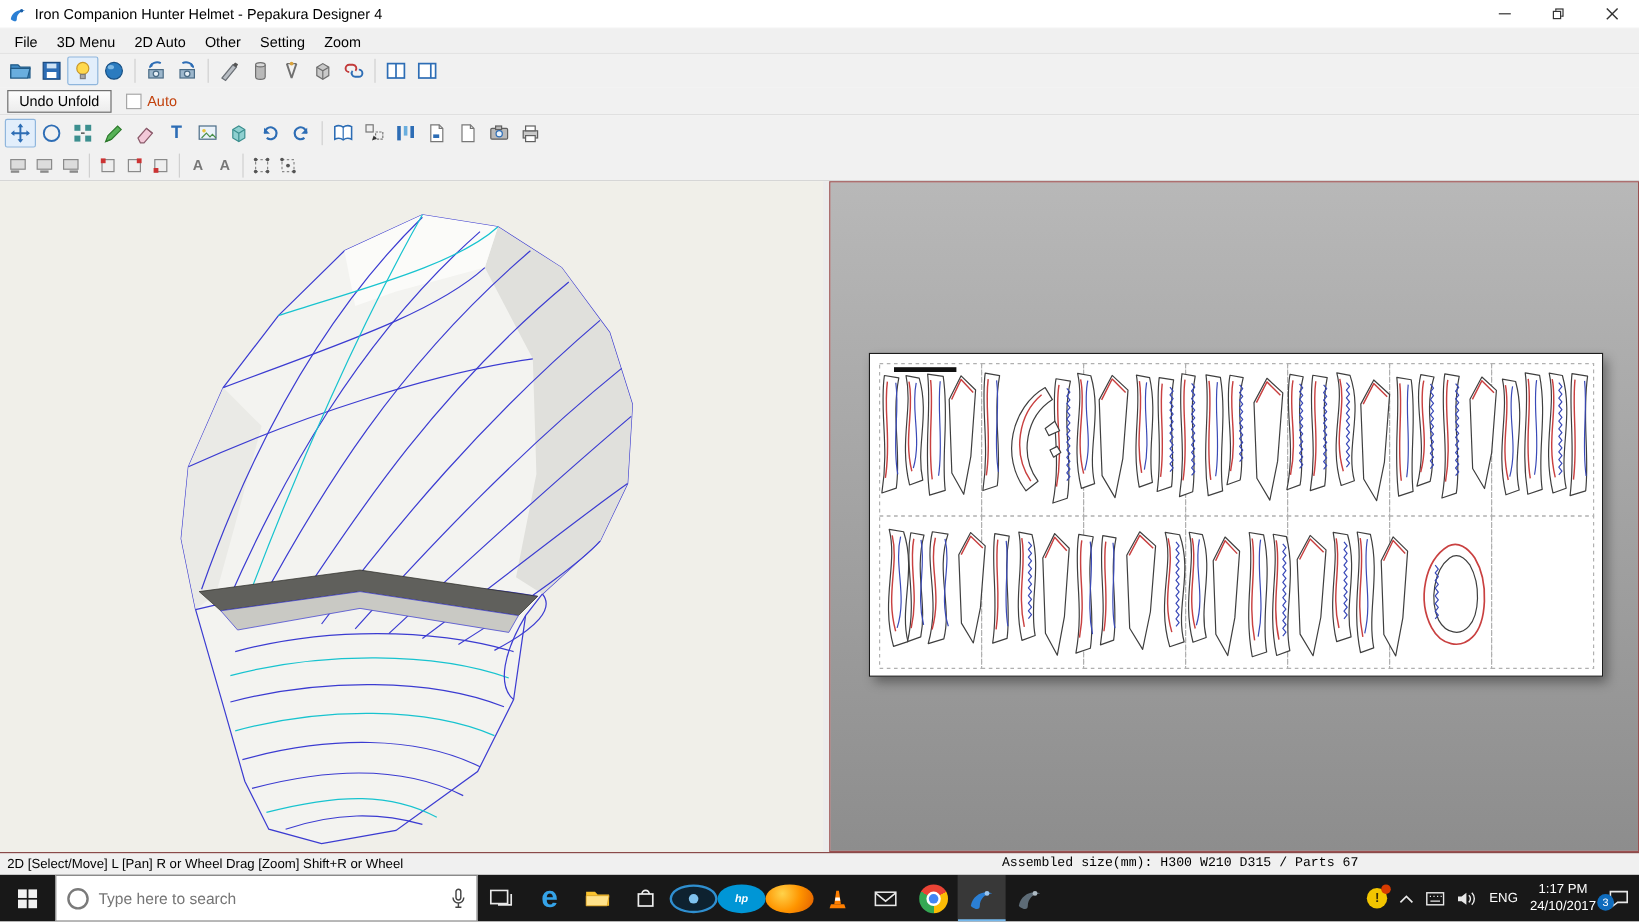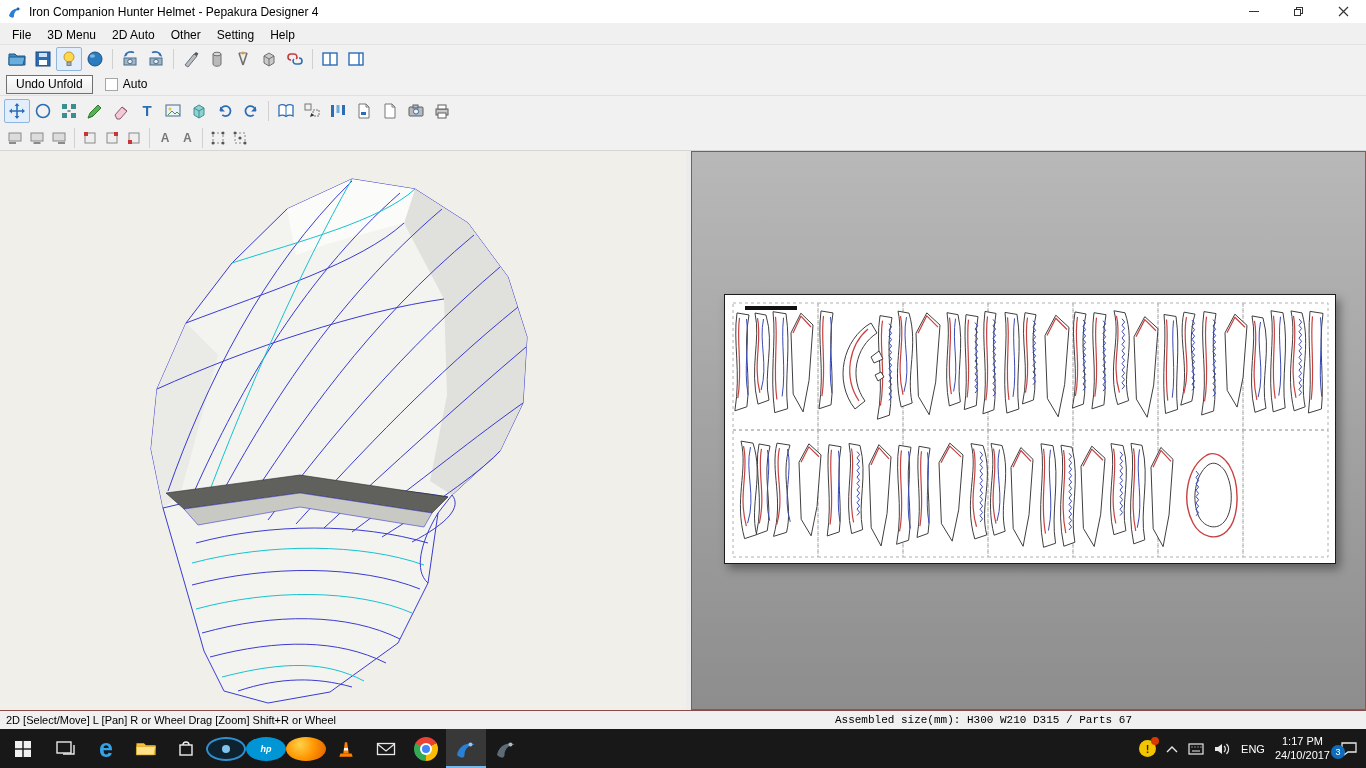--- a/index.html
+++ b/index.html
@@ -29,21 +29,21 @@
   .tbtn { width:26px; height:24px; display:flex; align-items:center; justify-content:center; border:1px solid transparent; border-radius:2px; }
   .tbtn.small { width:22px; height:20px; }
   .tbtn.pressed { border:1px solid #8fb6dd; background:#e2eefb; }
   .tsep { width:1px; height:20px; background:#d0d0d0; margin:0 4px; }
   .glyph-t { color:#2d6db5; font-weight:bold; font-size:15px; line-height:1; }
   .flip-a { color:#777; font-weight:bold; font-size:12px; line-height:1; }
   .flip-a.mirror { transform:scaleX(-1); display:inline-block; }
 
   .unfoldbar { height:23px; background:#f1f1f1; display:flex; align-items:center; padding-left:6px; gap:12px; border-bottom:1px solid #e0e0e0; }
   .undo-btn { border:1px solid #707070; background:linear-gradient(#fdfdfd,#ececec); padding:1px 9px 2px; font-size:12px; }
-  .auto-wrap { display:flex; align-items:center; gap:5px; color:#000000; }
+  .auto-wrap { display:flex; align-items:center; gap:5px; color:#c2410c; }
   .checkbox { width:13px; height:13px; border:1px solid #a6a6a6; background:#fff; }
 
   
   .main { height:559px; display:flex; background:#f0f0f0; }
   .pane3d { width:686px; height:100%; background:#f0efe9; position:relative; overflow:hidden; }
   .pane3d svg { position:absolute; inset:0; }
   .splitter { width:5px; background:#ececec; cursor:col-resize; }
   .pane2d { flex:1; background:linear-gradient(180deg,#b8b8b8,#8d8d8d); position:relative; border:1px solid #9b5050; overflow:hidden; }
   .page { position:absolute; left:32px; top:142px; width:612px; height:270px; background:#fff; border:1px solid #1c1c1c; box-shadow:4px 5px 9px rgba(0,0,0,0.38); }
   .page svg { position:absolute; inset:0; }
@@ -105,21 +105,21 @@
       </div>
     </div>
   </div>
 
   <div class="menubar">
     <span class="menu-item">File</span>
     <span class="menu-item">3D Menu</span>
     <span class="menu-item">2D Auto</span>
     <span class="menu-item">Other</span>
     <span class="menu-item">Setting</span>
-    <span class="menu-item">Help</span>
+    <span class="menu-item">Zoom</span>
   </div>
 
   <div class="toolbar tb1">
     <div class="tbtn">
       <svg class="ti" width="18" height="18" viewBox="0 0 18 18">
         <path d="M1 4h6l2 2h8v9H1z" fill="#3f8ac4" stroke="#205a86"></path>
           <path d="M1 7h16l-2 8H1z" fill="#6aaede" stroke="#205a86"></path>
       </svg>
     </div>
     <div class="tbtn">
@@ -599,20 +599,28 @@
 
   <div class="taskbar">
     <div class="tb-start">
       <svg width="16" height="16" viewBox="0 0 16 16">
         <rect x="0" y="0" width="7.3" height="7.3" fill="#f2f2f2"></rect>
           <rect x="8.7" y="0" width="7.3" height="7.3" fill="#f2f2f2"></rect>
           <rect x="0" y="8.7" width="7.3" height="7.3" fill="#f2f2f2"></rect>
           <rect x="8.7" y="8.7" width="7.3" height="7.3" fill="#f2f2f2"></rect>
       </svg>
     </div>
+    <div class="tb-search">
+      <span class="cortana-ring"></span>
+      <input type="text" placeholder="Type here to search" style="">
+      <svg width="12" height="18" viewBox="0 0 12 18">
+        <rect x="4" y="1" width="4" height="9" rx="2" fill="none" stroke="#444" stroke-width="1.2"></rect>
+        <path d="M1.5 8a4.5 4.5 0 0 0 9 0M6 12.5V16M3.5 16h5" fill="none" stroke="#444" stroke-width="1.2"></path>
+      </svg>
+    </div>
     <div class="tb-app">
       <svg width="20" height="16" viewBox="0 0 20 16">
         <rect x="1" y="1" width="14" height="11" fill="none" stroke="#e8e8e8" stroke-width="1.4"></rect>
           <path d="M18 4v9H7" stroke="#e8e8e8" fill="none" stroke-width="1.4"></path>
       </svg>
     </div>
     <div class="tb-app">
       <span class="edge-e">e</span>
     </div>
     <div class="tb-app">

